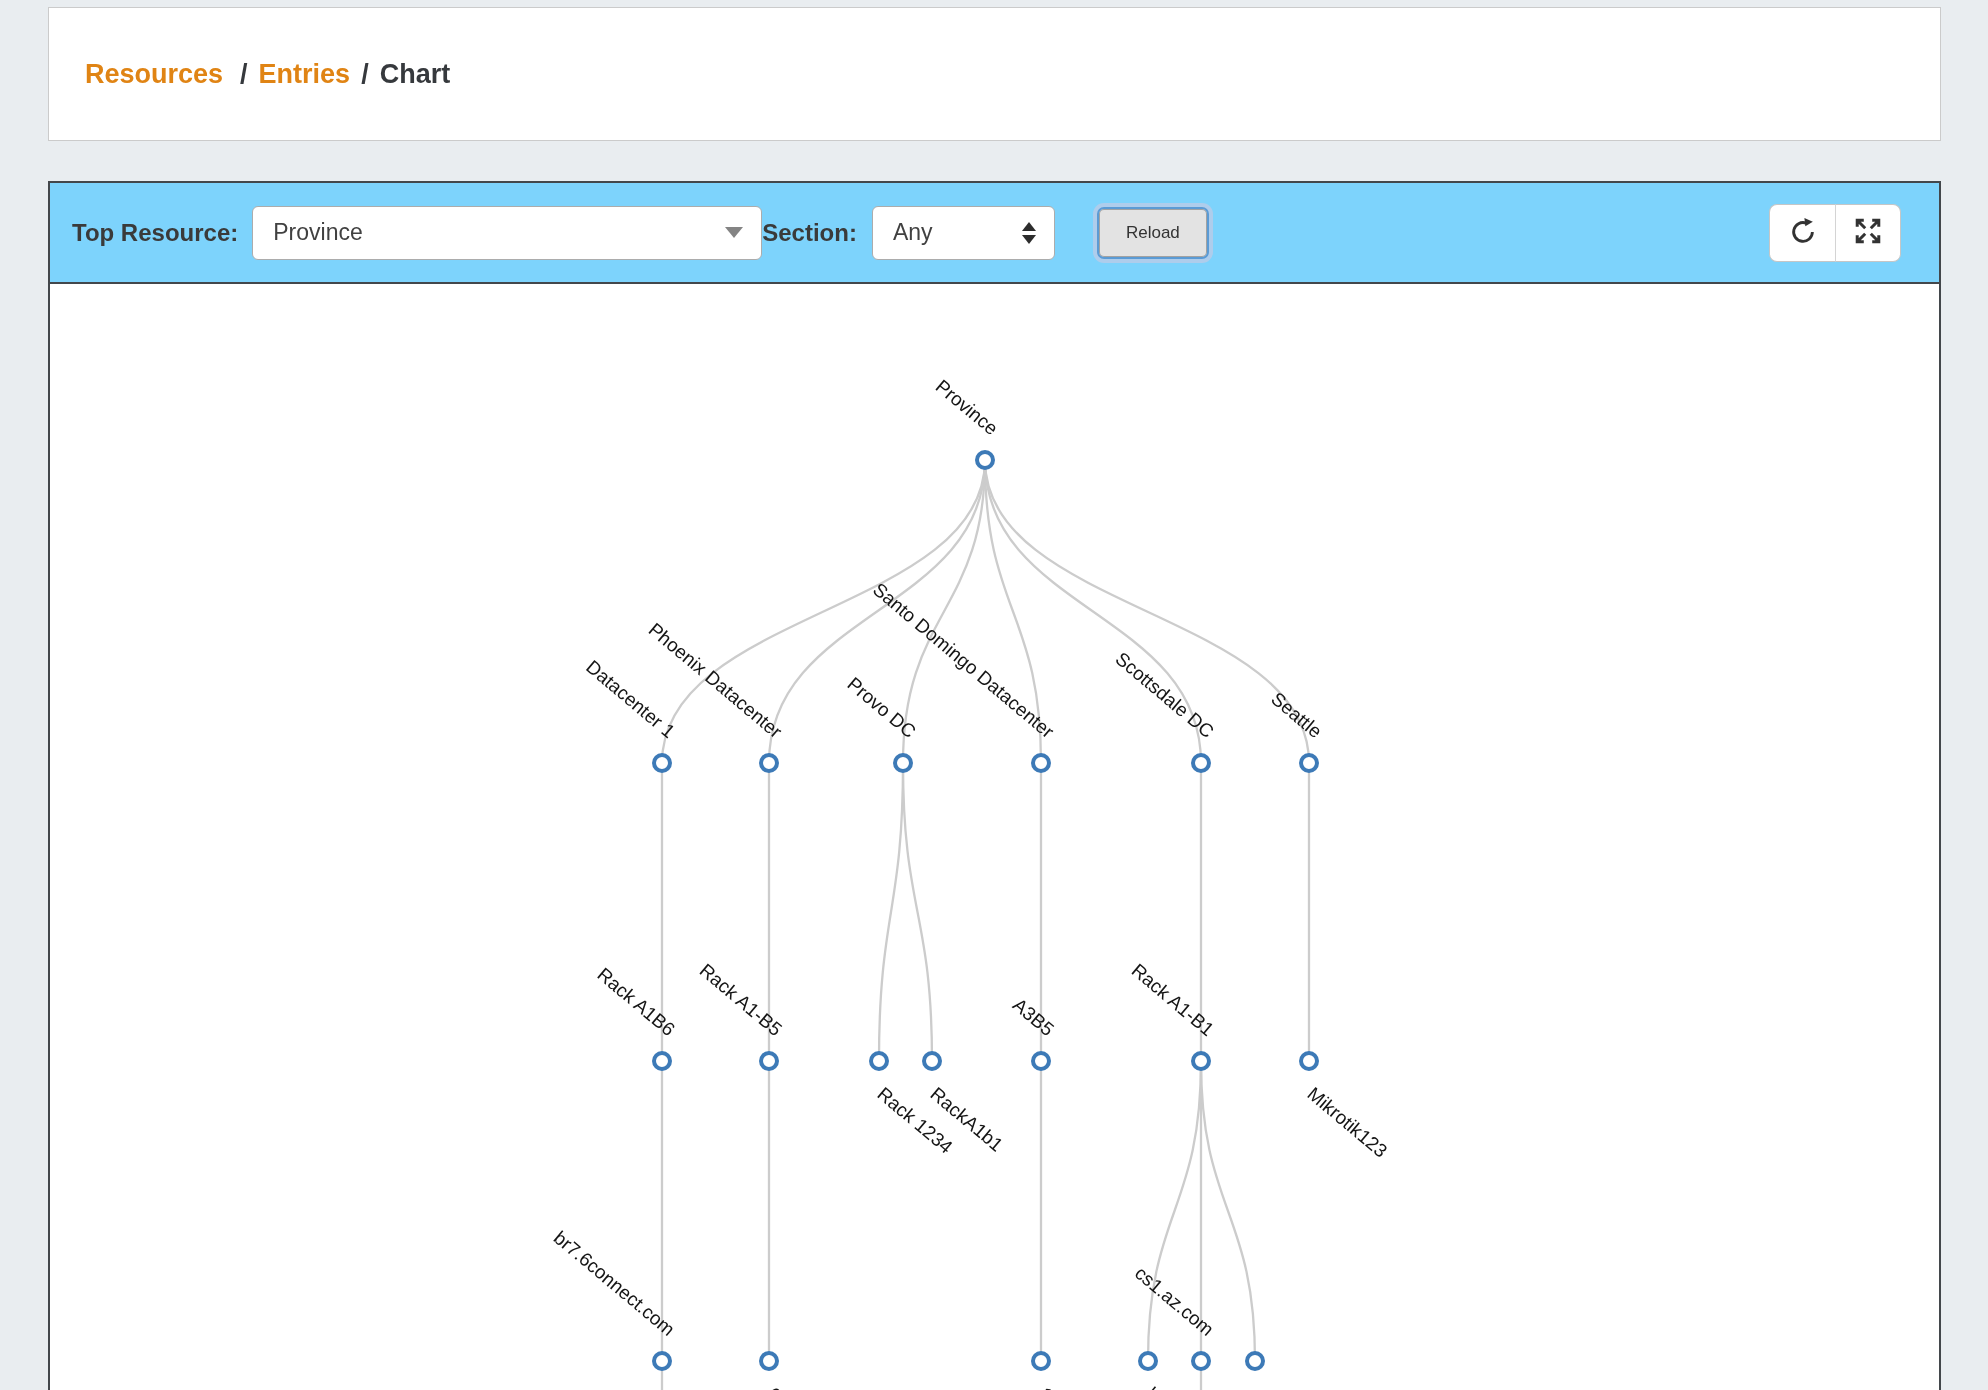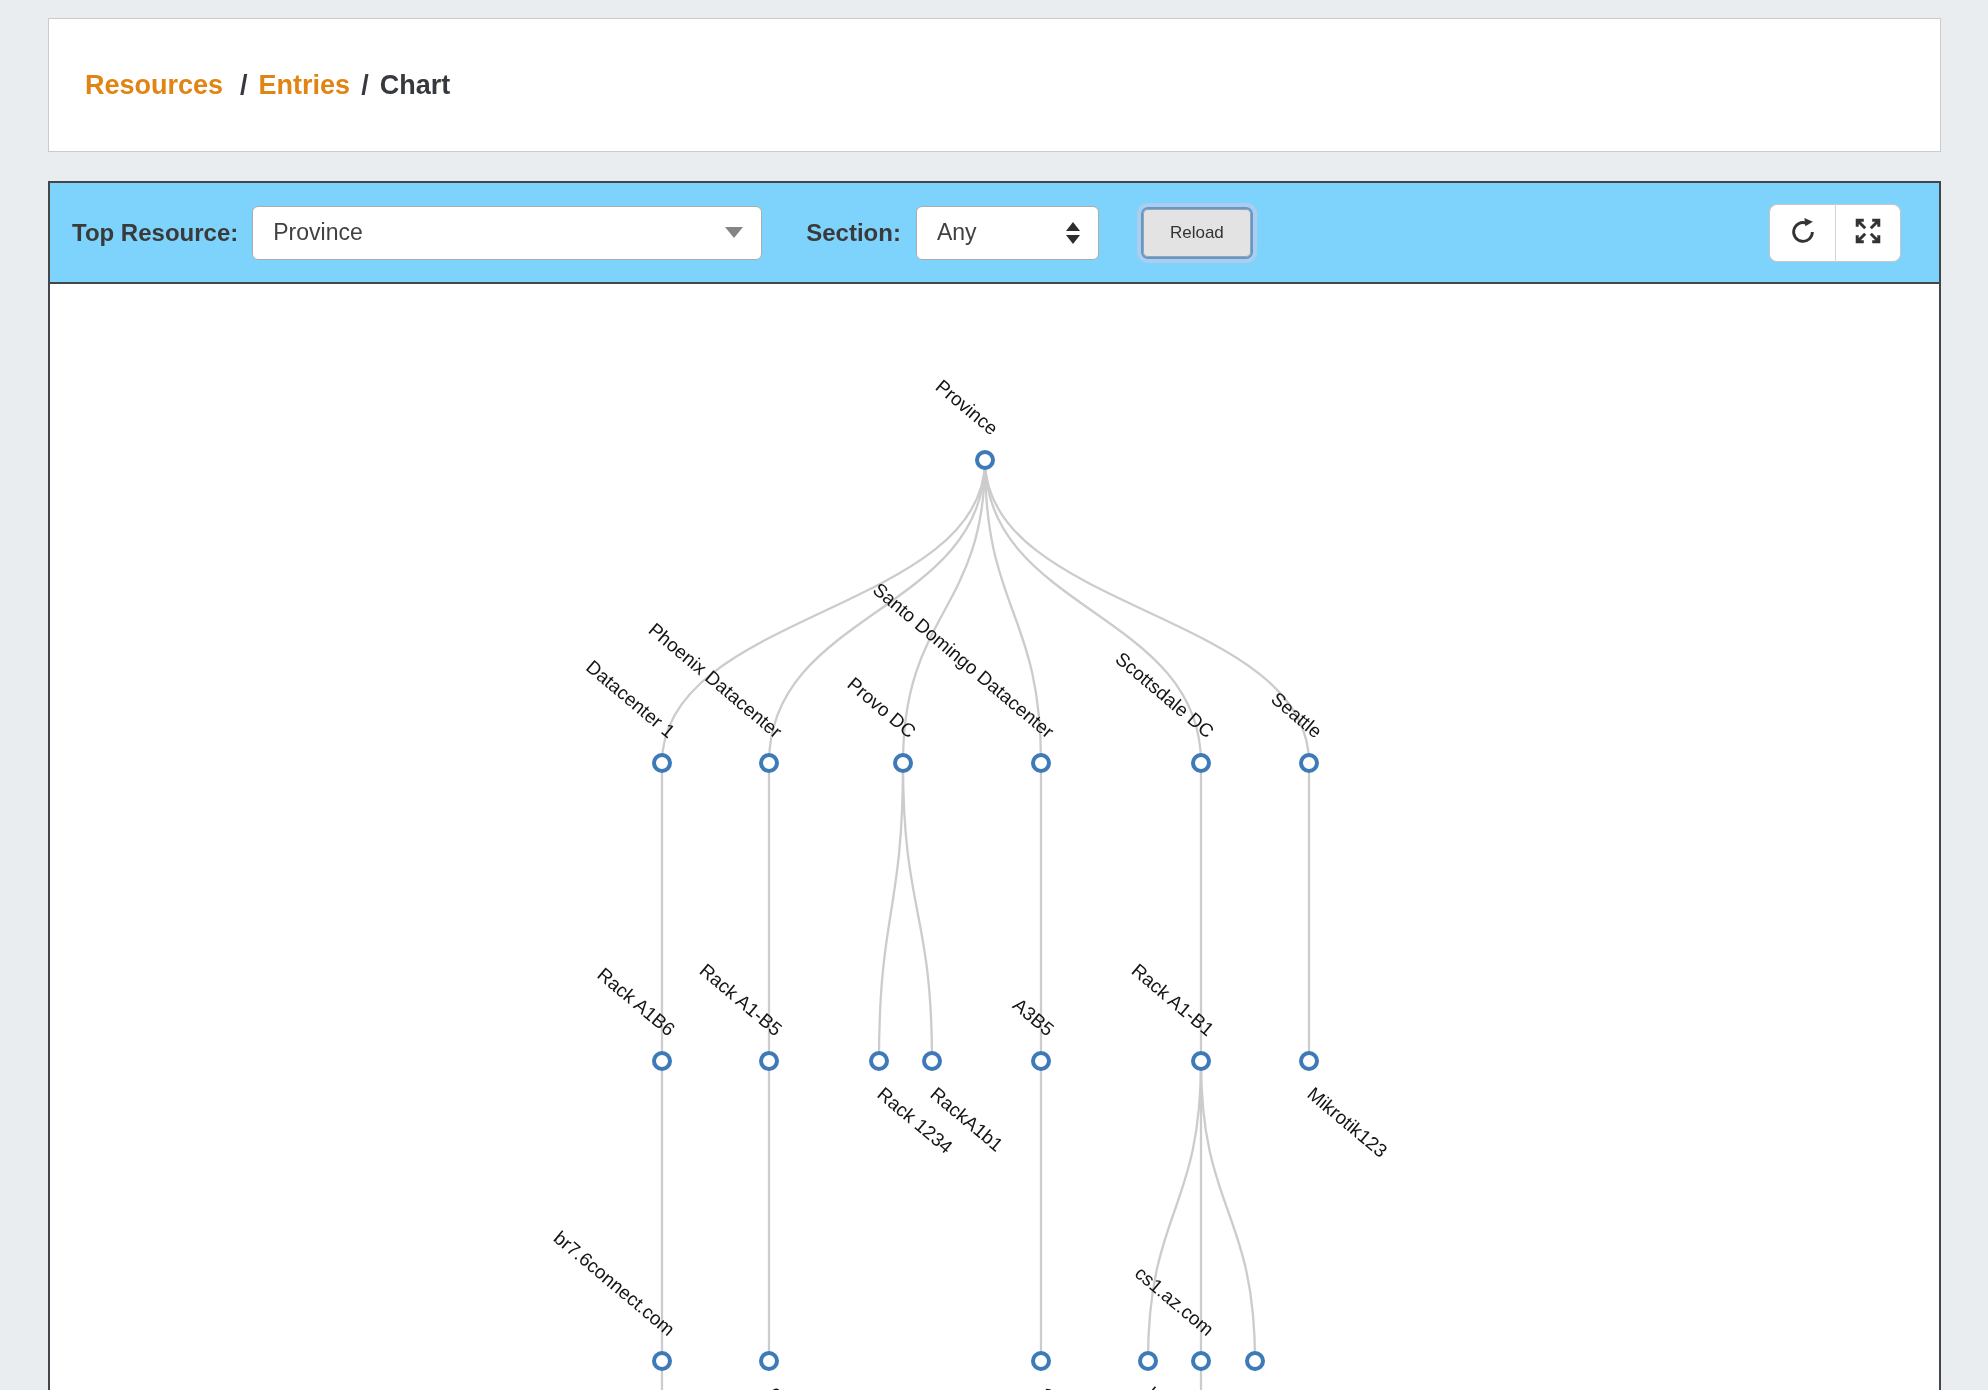--- a/index.html
+++ b/index.html
@@ -5,21 +5,21 @@
   html,body{margin:0;padding:0;}
   body{
     width:1988px;height:1390px;
     background:#e9edf0;
     font-family:"Liberation Sans","DejaVu Sans",sans-serif;
     overflow:hidden;
     position:relative;
   }
   
   .crumb-card{
-    position:absolute;left:48px;top:18px;width:1893px;height:134px;
+    position:absolute;left:48px;top:7px;width:1893px;height:134px;
     background:#ffffff;border:1px solid #cbcbcb;box-sizing:border-box;
     display:flex;align-items:center;padding-left:36px;
   }
   .crumb{font-size:27px;font-weight:bold;color:#36393d;display:flex;align-items:center;gap:11px;}
   .crumb .link{color:#e08414;cursor:pointer;}
   .crumb .sep{color:#36393d;}
   .crumb .sep.first{margin-left:6px;}
   
   .panel{
     position:absolute;left:48px;top:181px;width:1893px;height:1250px;
@@ -39,21 +39,21 @@
   }
   .sel-top{width:510px;margin-left:14px;justify-content:space-between;}
   .caret-down{
     width:0;height:0;border-left:9px solid transparent;border-right:9px solid transparent;
     border-top:11px solid #848484;margin-left:12px;
   }
   .sel-section{width:183px;margin-left:15px;justify-content:space-between;align-items:center;}
   .dual-arrows{display:flex;flex-direction:column;gap:4px;margin-left:10px;}
   .tri-up{width:0;height:0;border-left:7px solid transparent;border-right:7px solid transparent;border-bottom:9px solid #2d2d2d;}
   .tri-down{width:0;height:0;border-left:7px solid transparent;border-right:7px solid transparent;border-top:9px solid #2d2d2d;}
-  .mleft44{margin-left:44px;}
+  .mleft44{}
   .reload-btn{
     margin-left:42px;height:52px;padding:0 27px;
     font-size:17px;color:#333333;font-family:inherit;
     background:#e3e3e3;
     border:2px solid #5b9bd5;border-radius:7px;
     box-shadow:0 0 0 4px #aecdec, inset 0 0 0 1px #a2a2a2;
     cursor:pointer;
   }
   .spacer{flex:1;}
   .icon-group{display:flex;margin-right:16px;}

